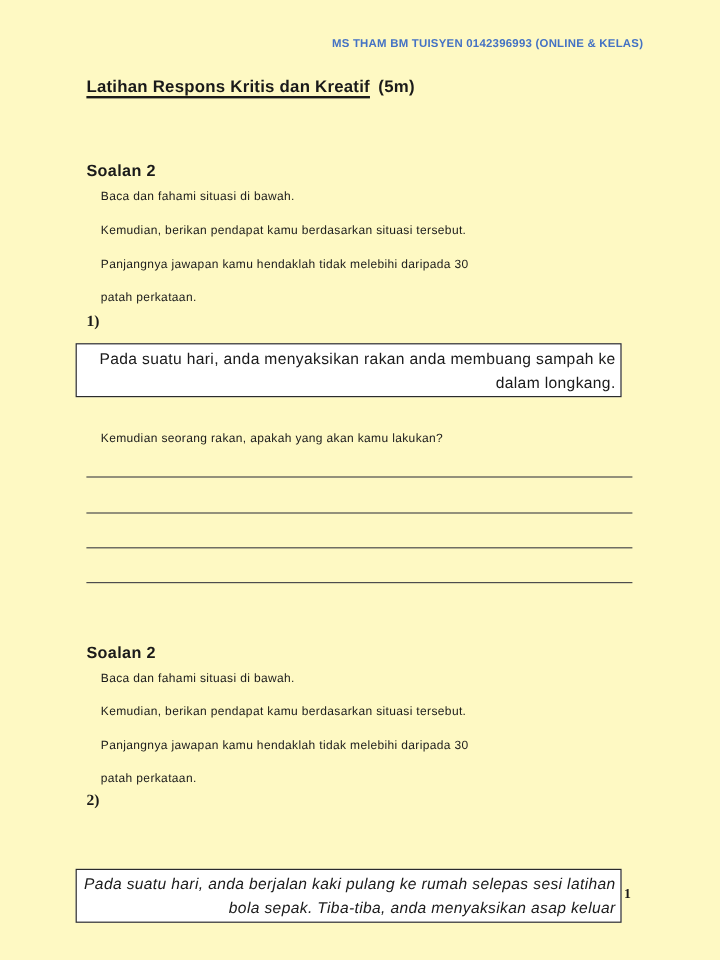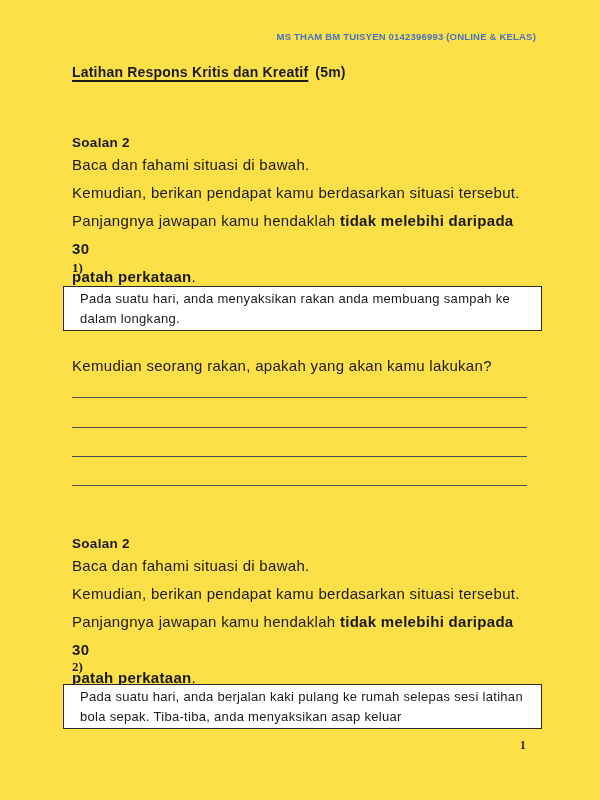--- a/index.html
+++ b/index.html
@@ -1,21 +1,21 @@
 <!DOCTYPE html>
 <html><head>
 <meta charset="utf-8">
 <style>
   html,body { margin:0; padding:0; background:#e8e8e8; }
   .page {
     position: relative;
     width: 600px;
     height: 800px;
     margin: 0 auto;
-    background: #fde047;
+    background: #fef9c3;
     font-family: "Liberation Sans", "DejaVu Sans", sans-serif;
     color: #1a1a1a;
     overflow: hidden;
   }
   .hdr {
     position: absolute;
     top: 31px;
     right: 64px;
     font-size: 9.5px;
     font-weight: bold;
@@ -38,44 +38,45 @@
   .h2 {
     position: absolute;
     left: 72px;
     font-size: 13.5px;
     font-weight: bold;
     letter-spacing: 0.3px;
     margin-top: 12px;
   }
   .para {
     position: absolute;
-    left: 72px;
+    left: 84px;
     width: 458px;
-    font-size: 15px;
+    font-size: 10px;
     line-height: 28px;
     letter-spacing: 0.3px;
   }
-  .para .b { font-weight: bold; }
+  .para .b { font-weight: normal; }
   .itemno {
     position: absolute;
     left: 72px;
     font-family: "Liberation Serif", serif;
     font-size: 13px;
     font-weight: 600;
   }
   .sitbox {
     position: absolute;
     left: 63px;
     width: 445px;
     border: 1.5px solid #2b2b2b;
-    padding: 2px 16px;
+    padding: 2px 4px;
     font-size: 13px;
     line-height: 19.5px;
     letter-spacing: 0.3px;
     background: #fff;
+    text-align: right;
   }
   .answers { position: absolute; left: 72px; width: 455px; }
   .answer-line {
     height: 28.3px;
     border-bottom: 1.3px solid #4d4d4d;
   }
   .pageno {
     position: absolute;
     top: 739px;
     left: 520px;
@@ -90,21 +91,21 @@
   #s1-i3 { top: 207px; }
   #s1-item { top: 260px; }
   #s1-box { top: 286px; }
   #s1-question { top: 352px; }
   #s1-answers { top: 369px; }
   #s2-heading { top: 524px; }
   #s2-i1 { top: 552px; }
   #s2-i2 { top: 580px; }
   #s2-i3 { top: 608px; }
   #s2-item { top: 659px; }
-  #s2-box { top: 684px; }
+  #s2-box { top: 724px; font-style: italic; }
 </style>
 </head>
 <body>
 
 <div class="page">
 
   <div class="hdr" style="color: rgb(68, 114, 196);">MS THAM BM TUISYEN 0142396993 (ONLINE &amp; KELAS)</div>
 
   <div class="title">
     <span class="u">Latihan Respons Kritis dan Kreatif</span><span class="sfx">(5m)</span>

